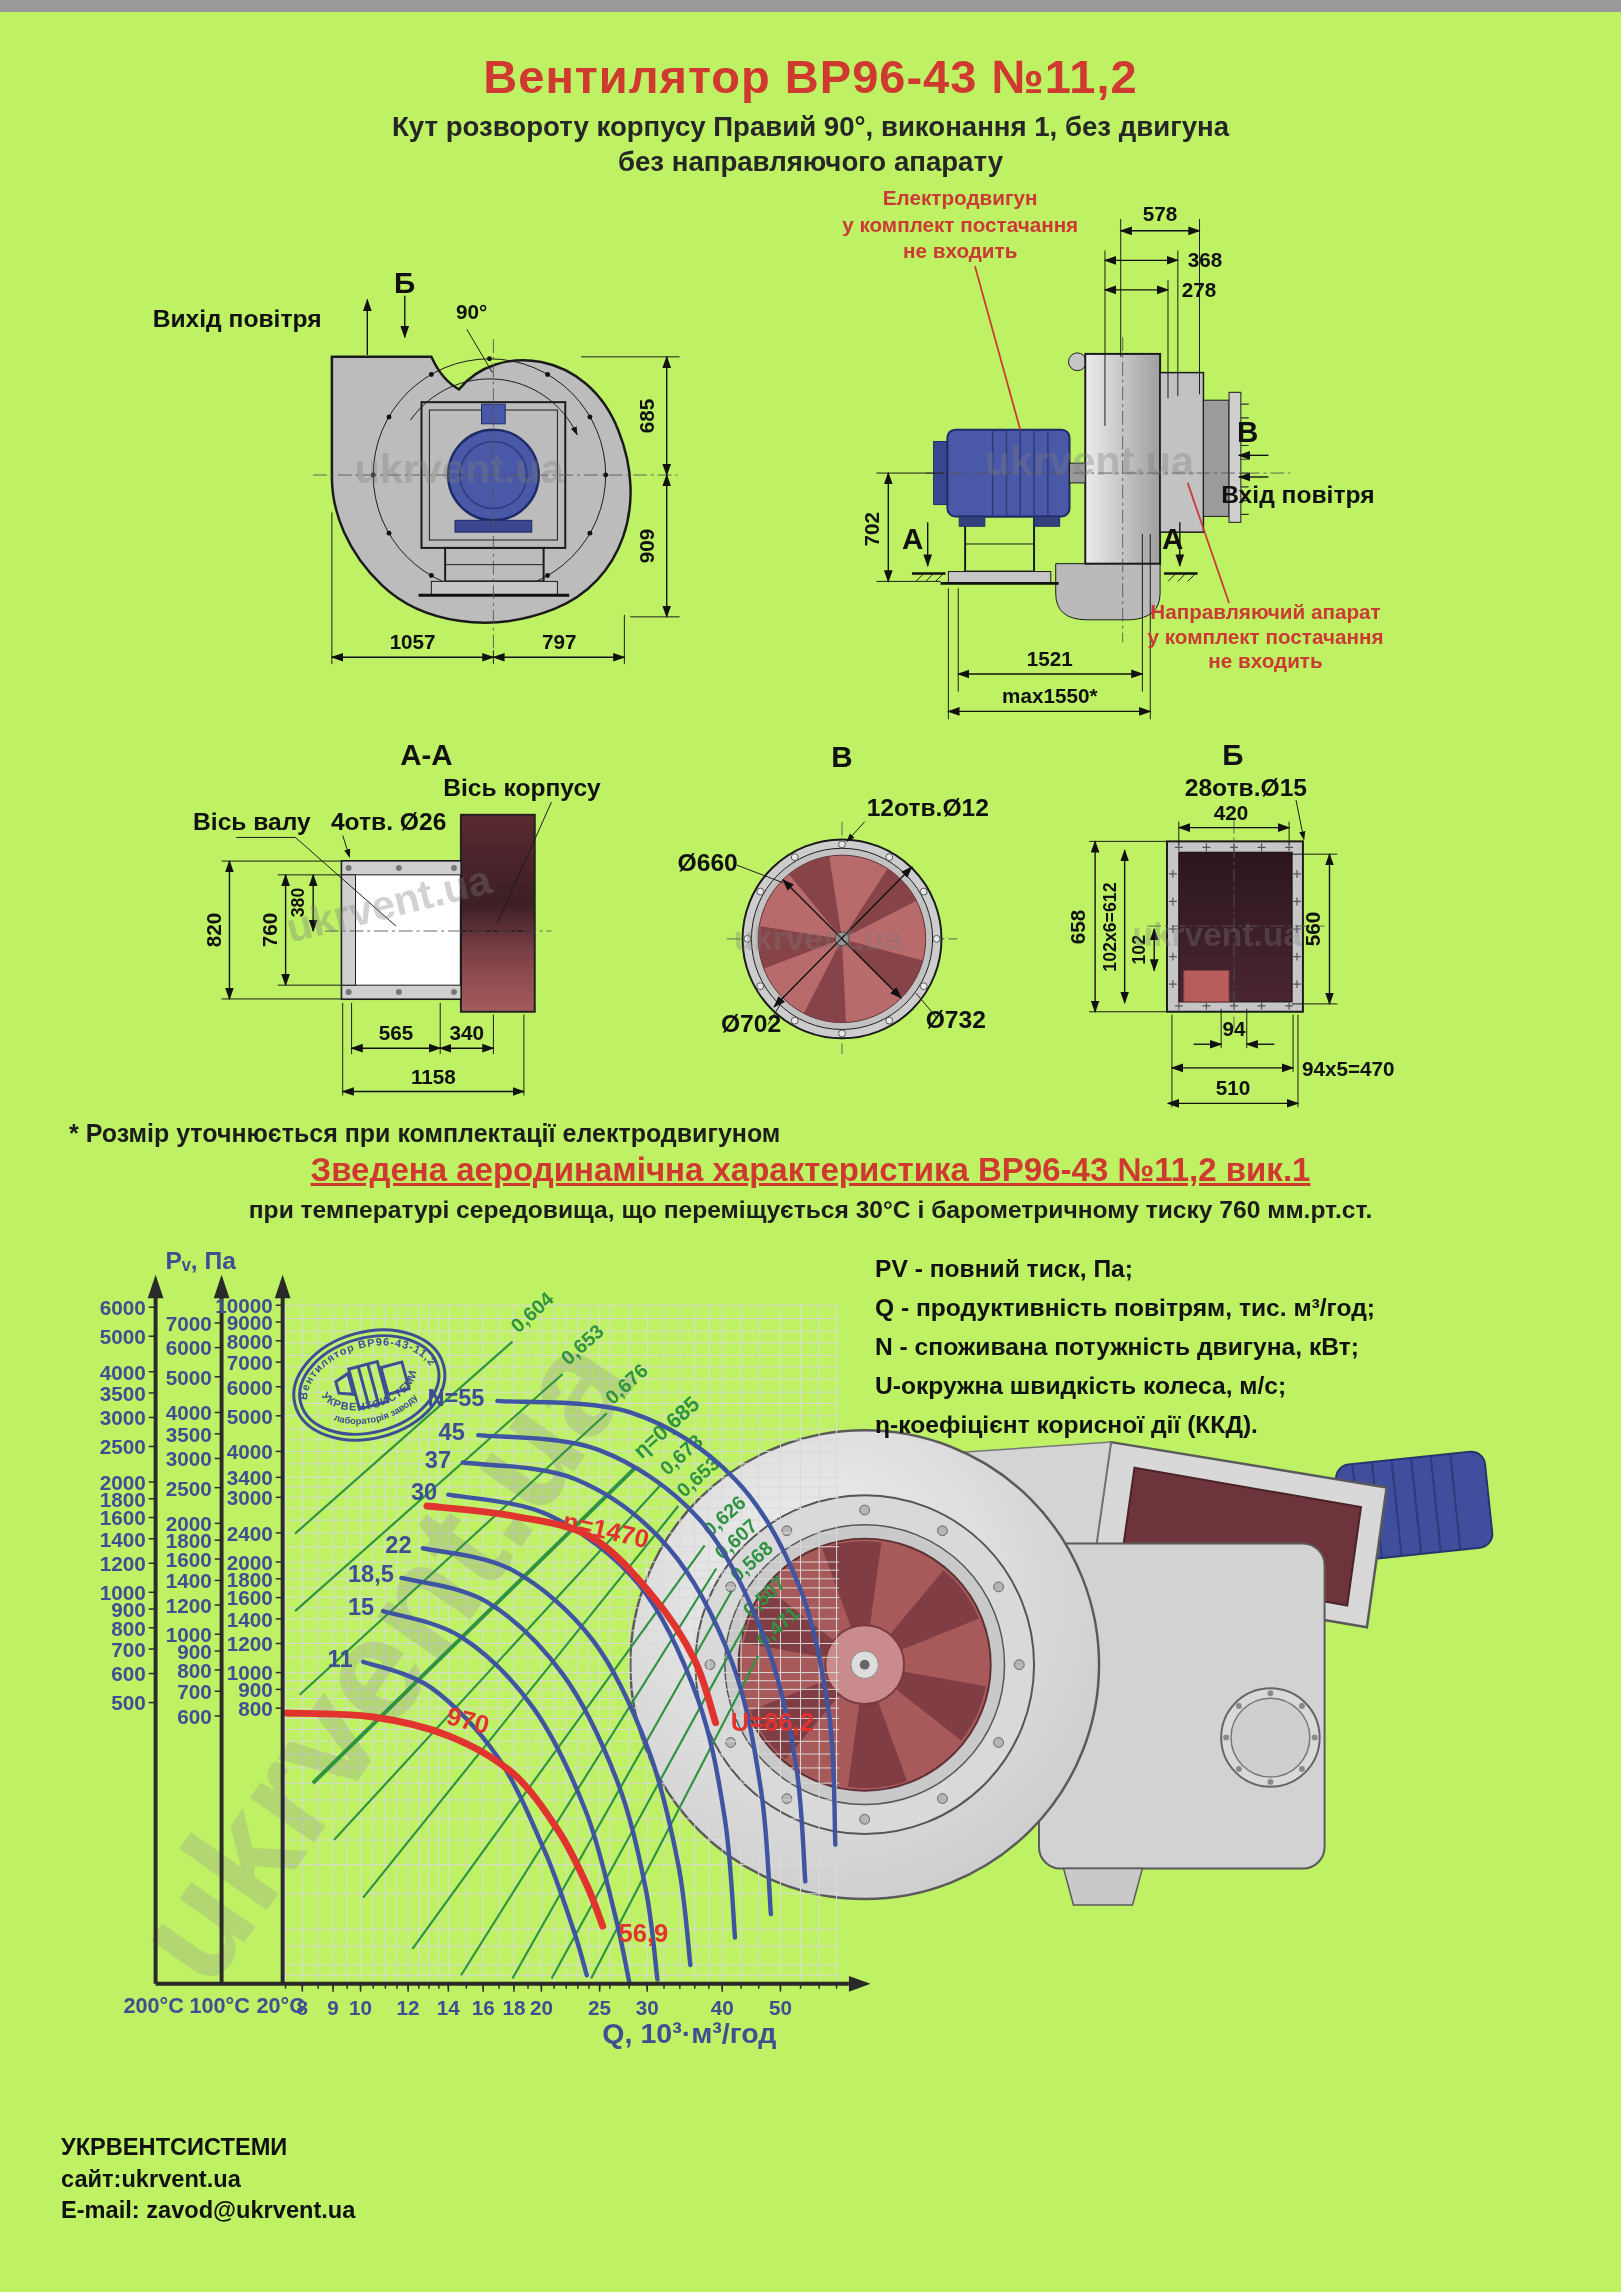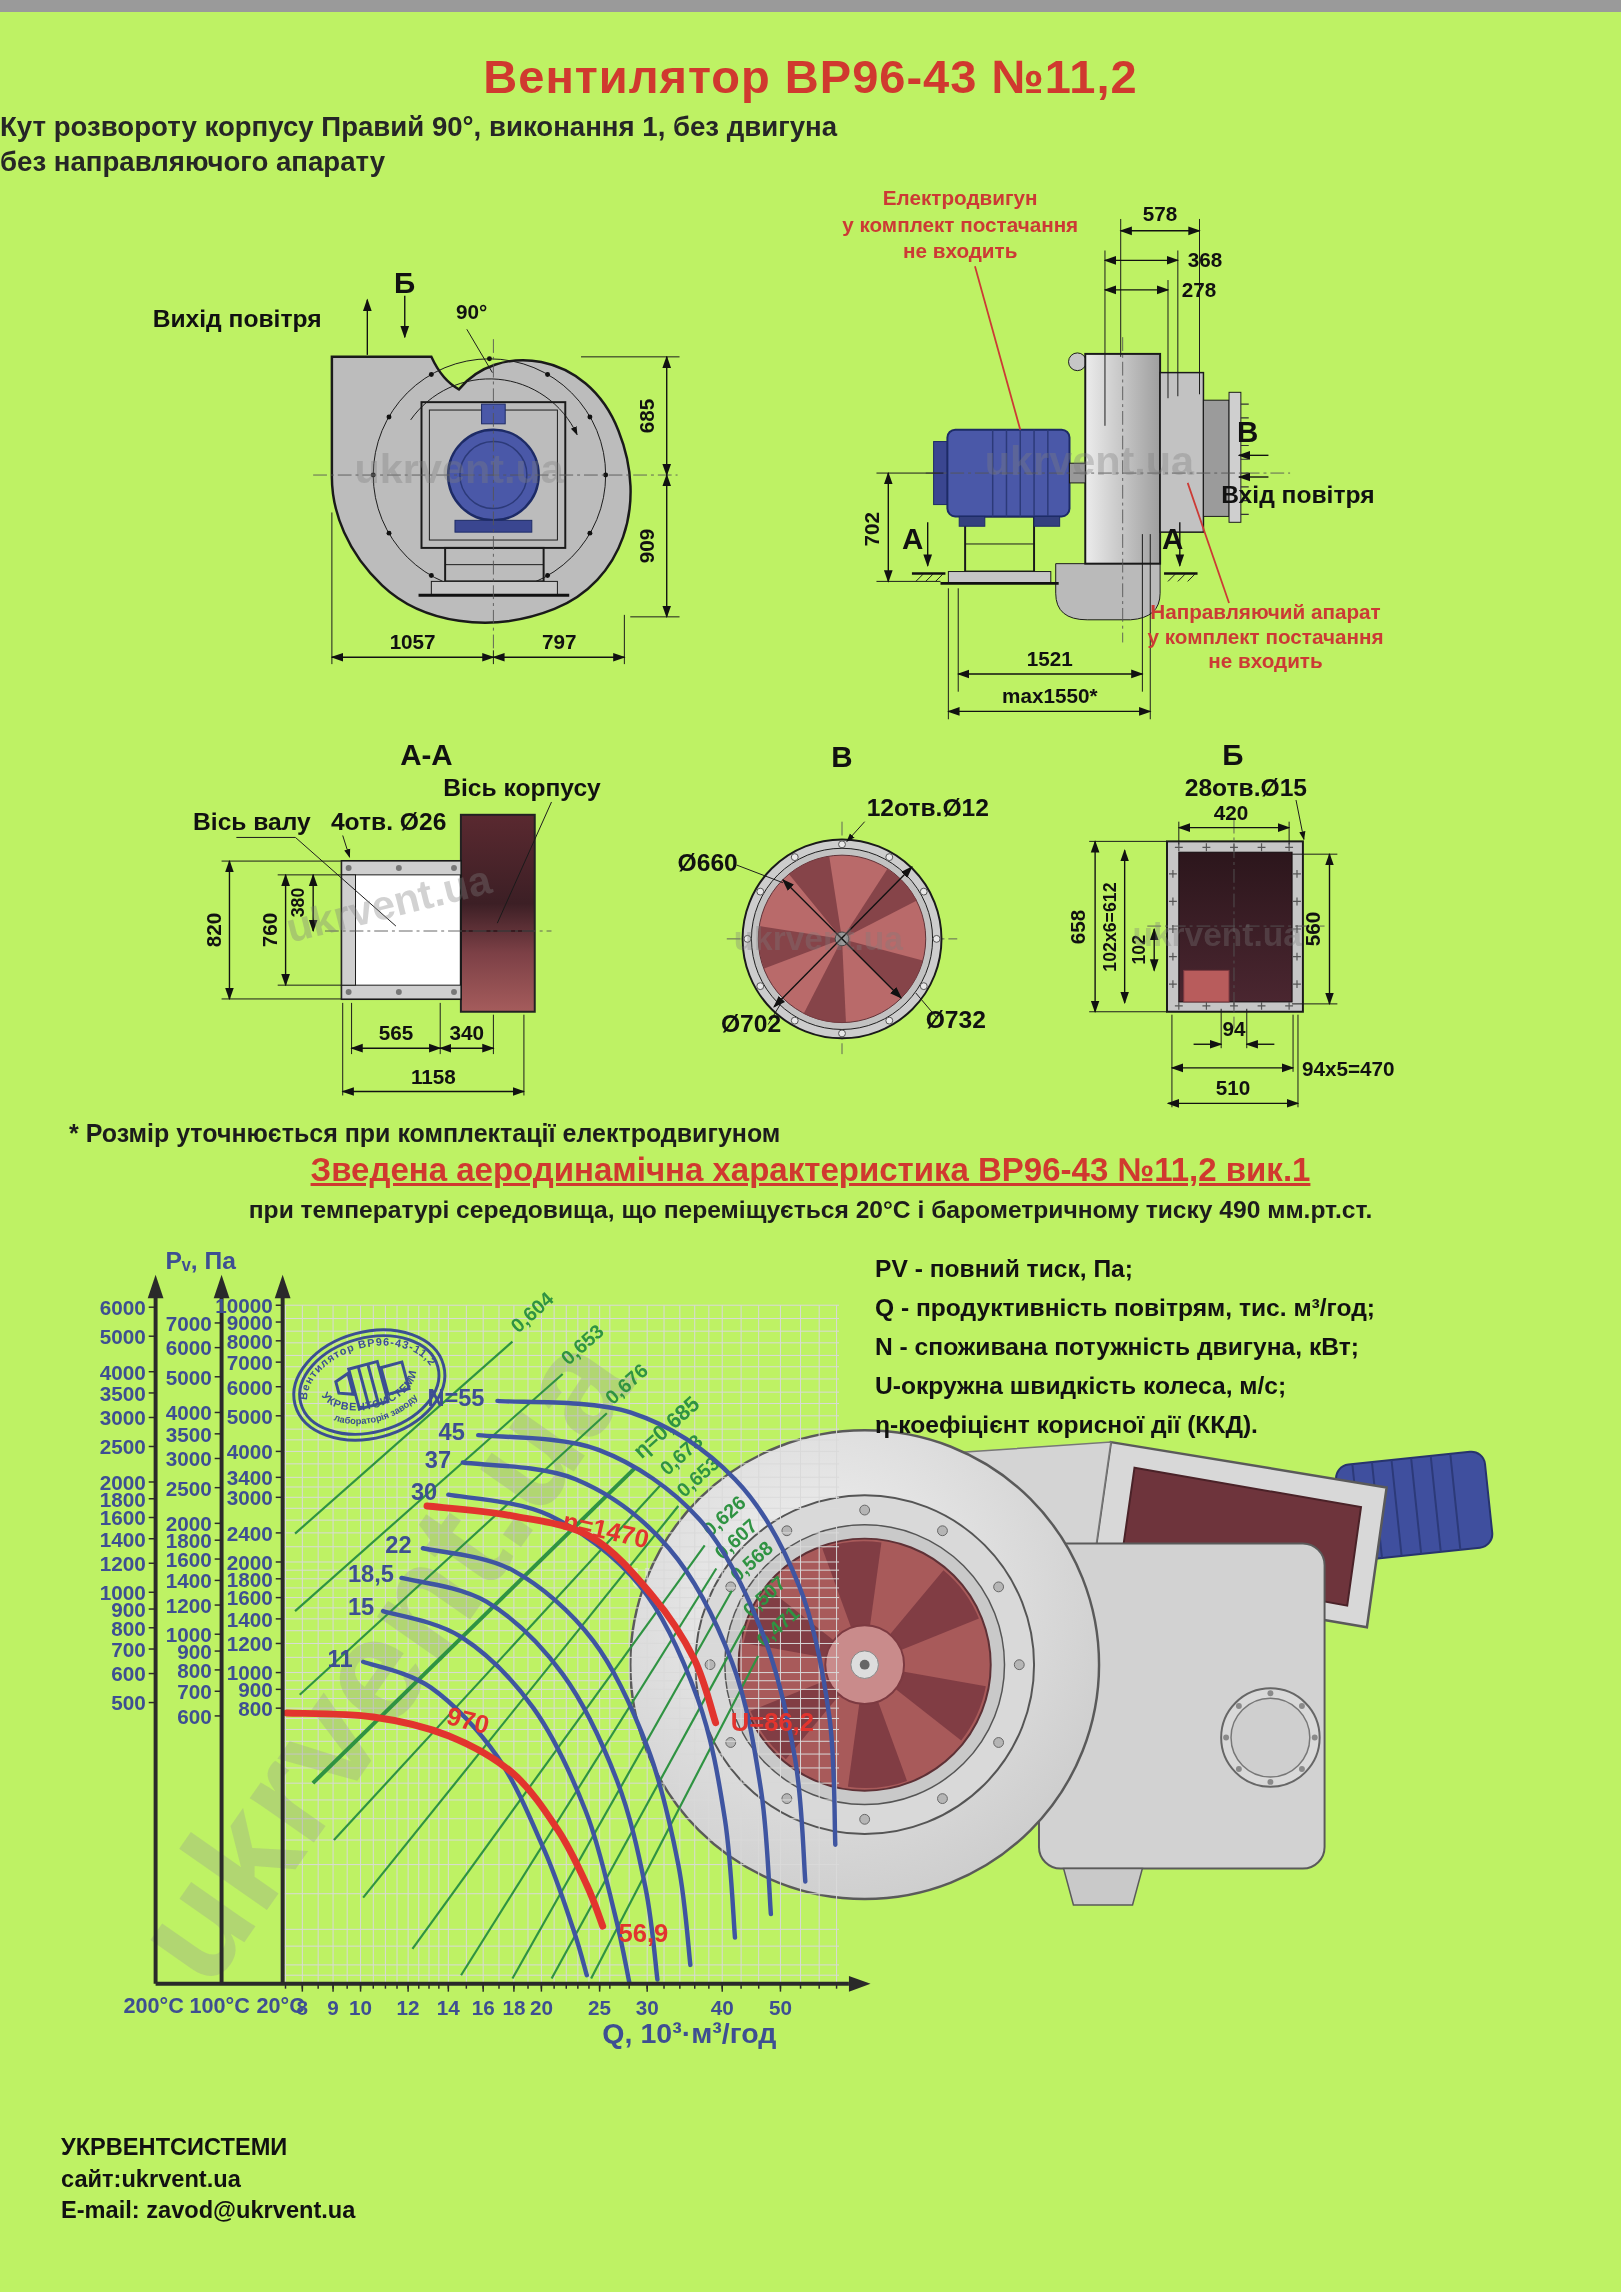--- a/index.html
+++ b/index.html
@@ -1,20 +1,20 @@
 <!DOCTYPE html>
 <html><head>
 <meta charset="utf-8">
 <style>
   html,body{margin:0;padding:0;background:#9a9a9a;}
   .page{position:relative;width:1621px;height:2292px;background:#bef264;overflow:hidden;
         font-family:"Liberation Sans",sans-serif;margin:12px auto;}
   .abs{position:absolute;}
   .title{left:0;top:37px;width:100%;text-align:center;font-size:47px;font-weight:bold;color:#d0392f;letter-spacing:1px;}
-  .sub{left:0;top:99px;width:100%;text-align:left;font-size:27.6px;font-weight:bold;color:#262626;}
+  .sub{left:0;top:99px;width:100%;text-align:center;font-size:27.6px;font-weight:bold;color:#262626;}
   .sub2{top:134px;}
   .note{left:69px;top:1107px;font-size:25px;font-weight:bold;color:#1c1c1c;}
   .aero-h{left:0;top:1139px;width:100%;text-align:center;font-size:33px;font-weight:bold;color:#d0392f;text-decoration:underline;}
   .aero-sh{left:0;top:1184px;width:100%;text-align:center;font-size:24.6px;font-weight:bold;color:#1c1c1c;}
   .legend{left:875px;top:1237px;width:709px;font-size:24.6px;font-weight:bold;color:#111;line-height:39px;}
   .footer-left{left:61px;top:2120px;font-size:23.6px;font-weight:bold;color:#111;line-height:31.5px;}
   .footer-right{right:57px;top:2120px;text-align:right;font-size:23.6px;font-weight:bold;color:#111;line-height:31.5px;}
   svg.layer{position:absolute;left:0;top:0;pointer-events:none;}
   
   .body{fill:#bcbcbc;stroke:#1a1a1a;stroke-width:2.5;}
@@ -721,21 +721,21 @@
           <rect x="359" y="1373" width="30" height="42" class="stamp-line" stroke-width="2"></rect>
           <line x1="369" y1="1373" x2="369" y2="1415" class="stamp-line" stroke-width="2"></line>
           <line x1="379" y1="1373" x2="379" y2="1415" class="stamp-line" stroke-width="2"></line>
           <rect x="391" y="1380" width="22" height="28" class="stamp-line" stroke-width="2"></rect>
         </g>
       </g>
   </svg>
 
   <div class="abs note">* Розмір уточнюється при комплектації електродвигуном</div>
   <div class="abs aero-h">Зведена аеродинамічна характеристика ВР96-43 №11,2 вик.1</div>
-  <div class="abs aero-sh">при температурі середовища, що переміщується 20°С і барометричному тиску 490 мм.рт.ст.</div>
+  <div class="abs aero-sh">при температурі середовища, що переміщується 30°С і барометричному тиску 760 мм.рт.ст.</div>
 
   <div class="abs legend">
     <div>PV - повний тиск, Па;</div>
     <div>Q - продуктивність повітрям, тис. м³/год;</div>
     <div>N - споживана потужність двигуна, кВт;</div>
     <div>U-окружна швидкість колеса, м/с;</div>
     <div>η-коефіцієнт корисної дії (ККД).</div>
   </div>
 
   <div class="abs footer-left">

